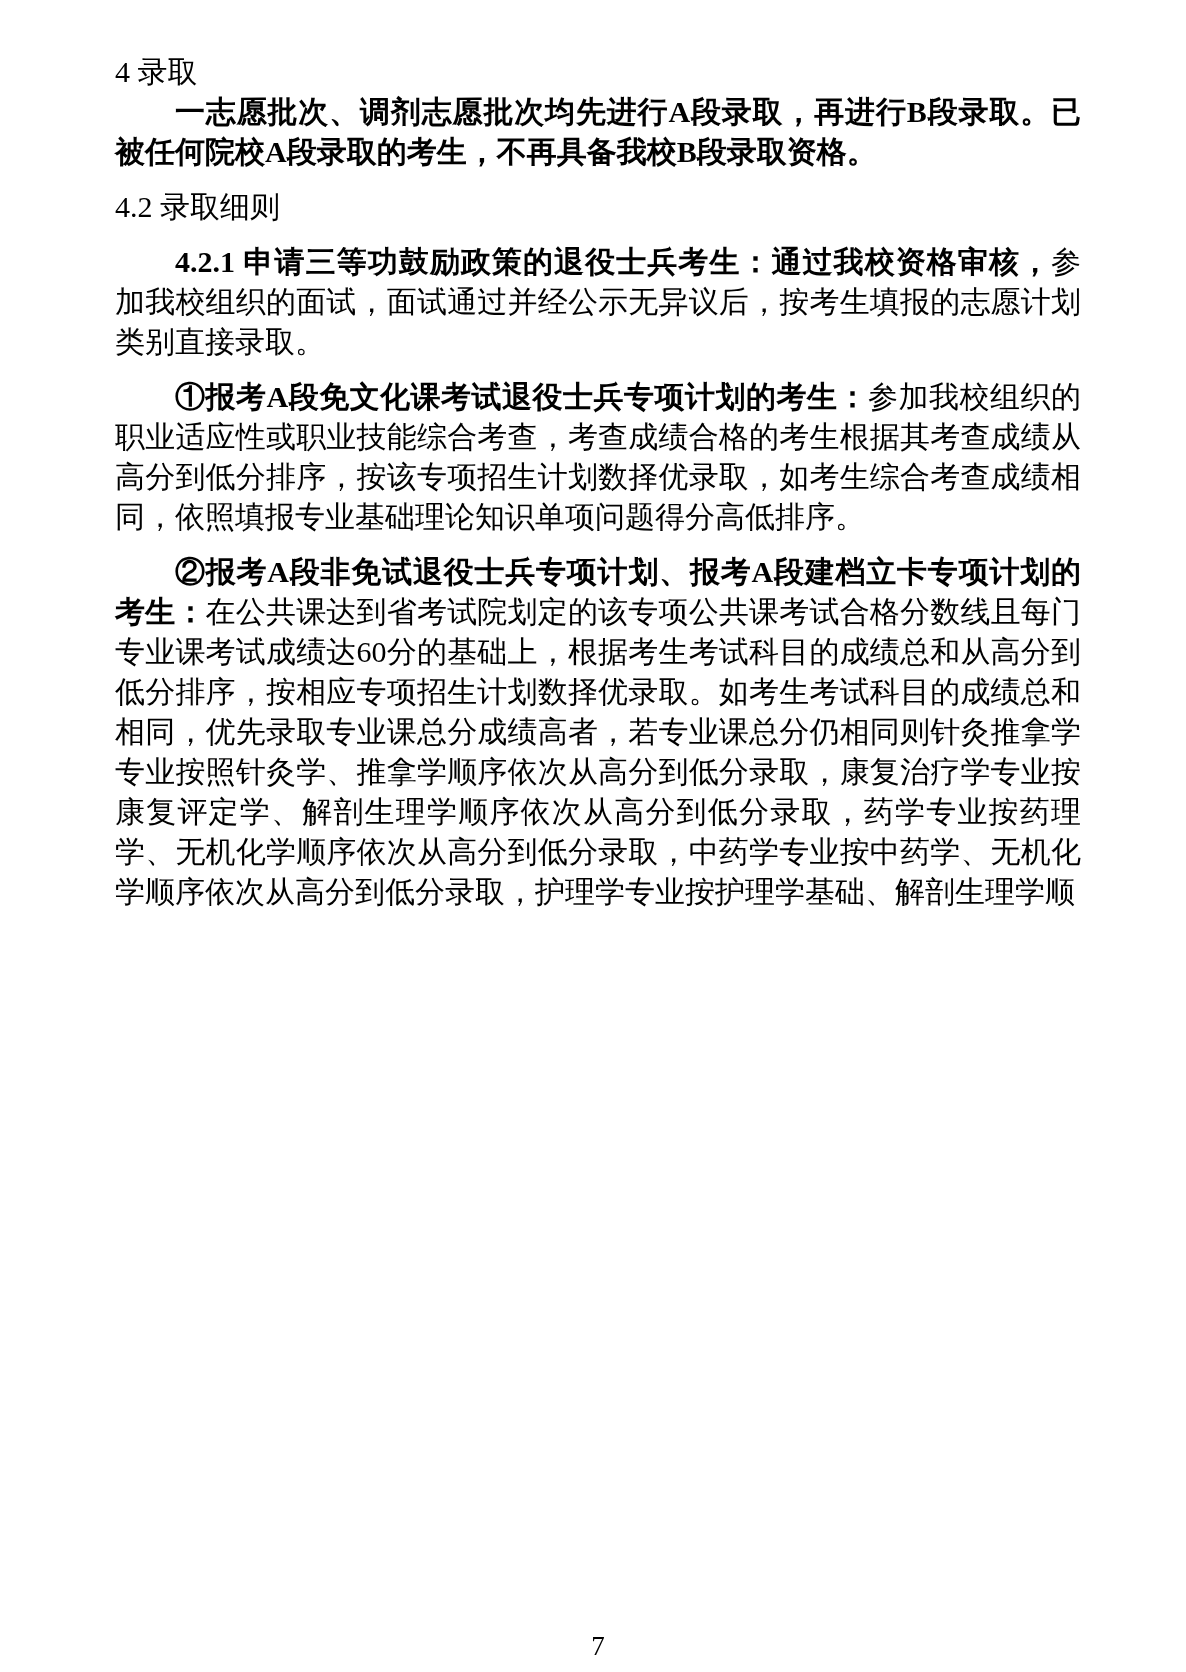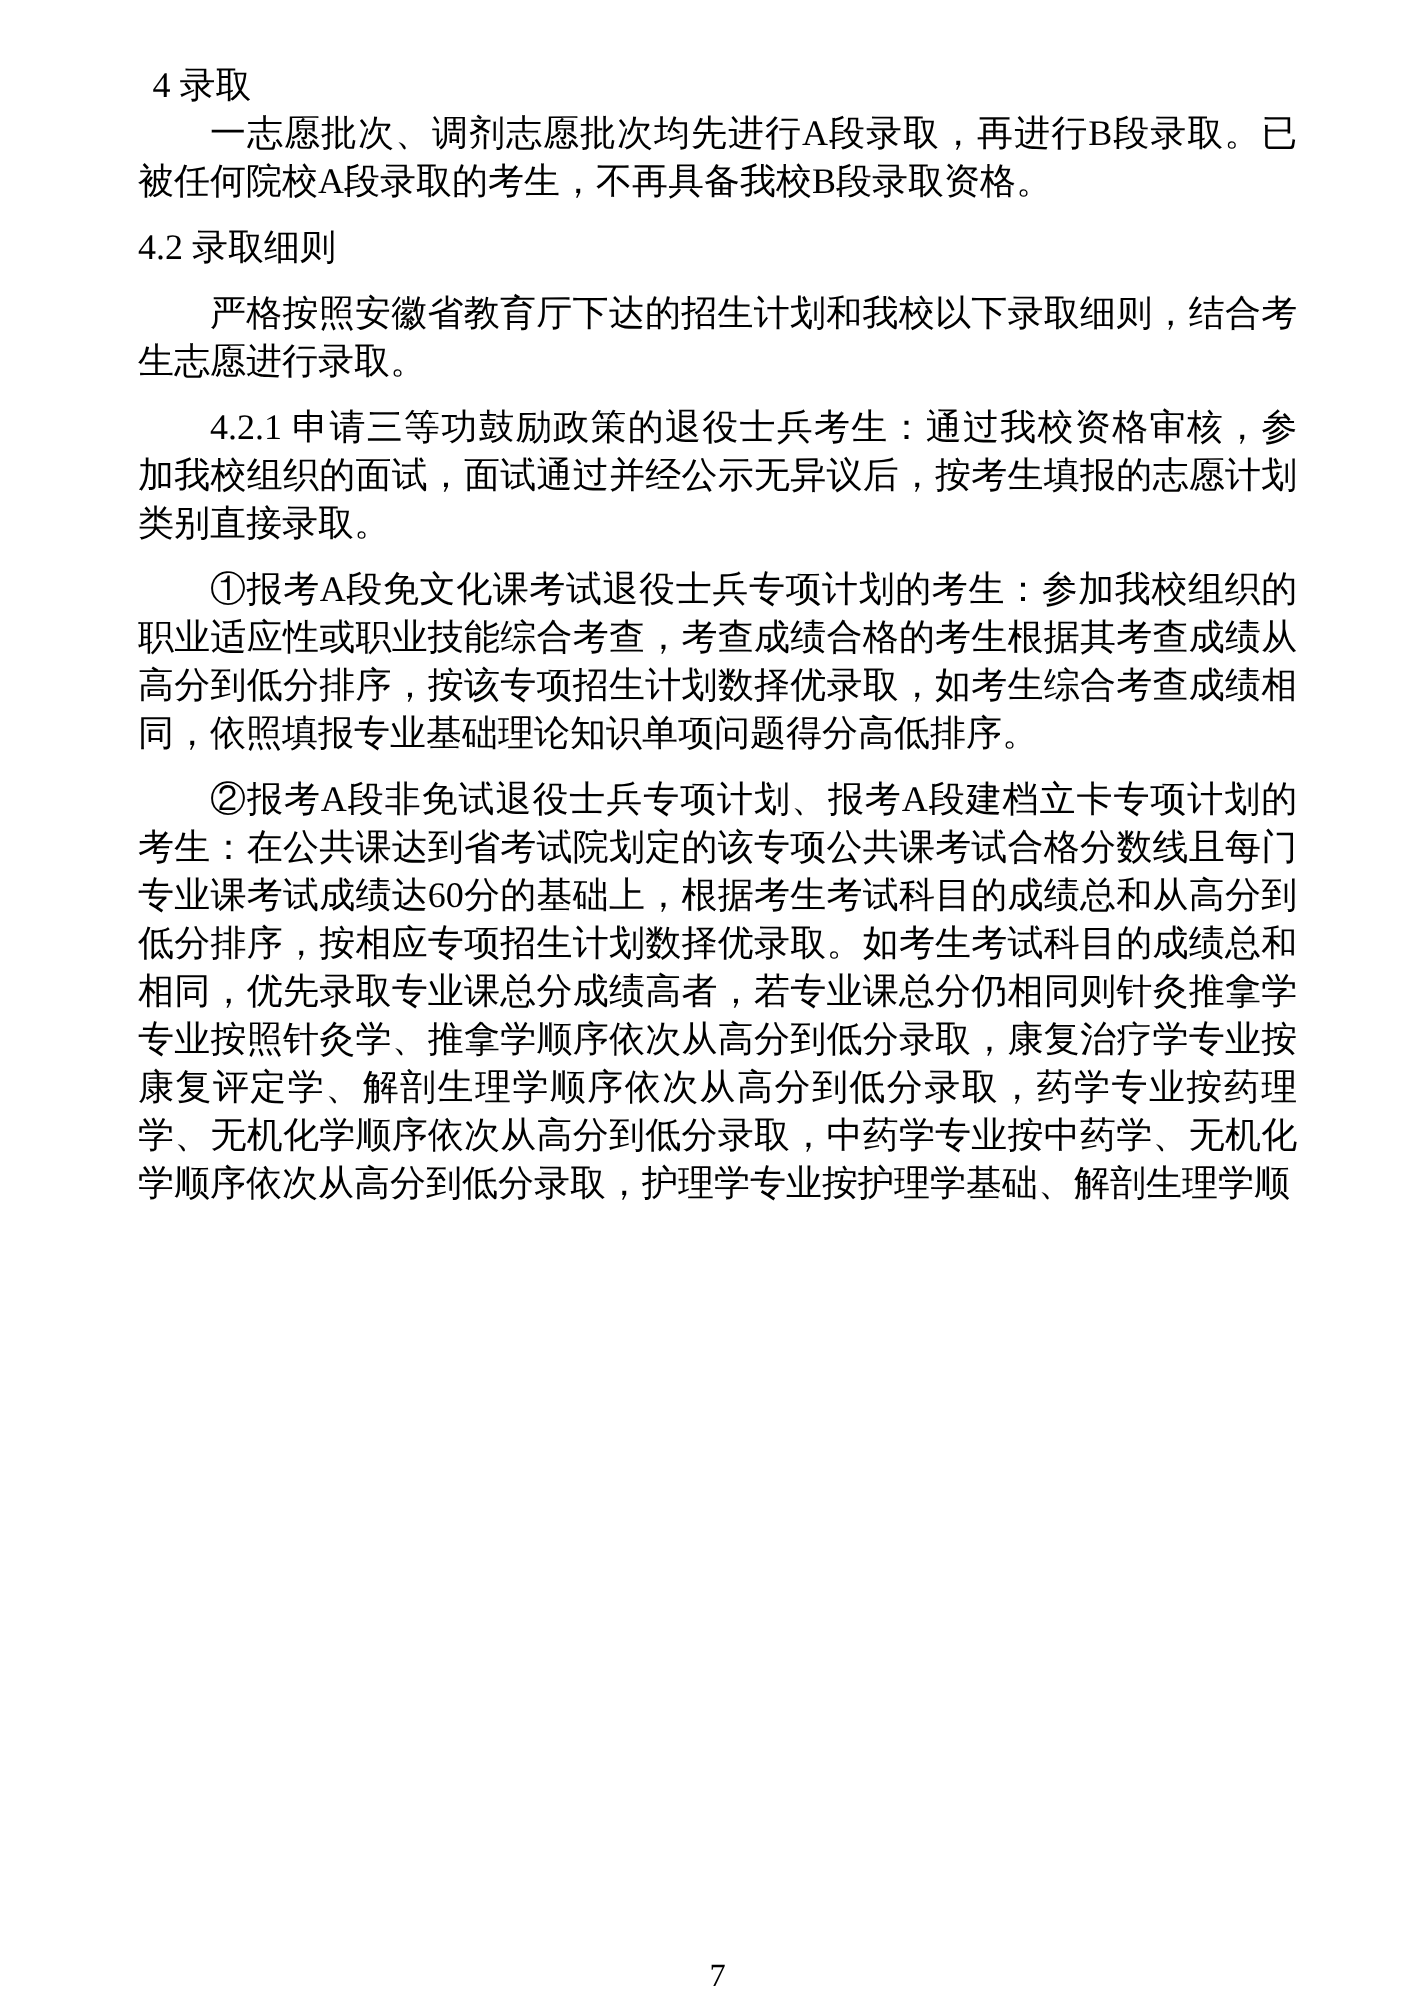--- a/index.html
+++ b/index.html
@@ -29,24 +29,23 @@
     text-align: justify;
     text-indent: 2em;
     word-break: break-all;
   }
   .content p.heading {
     text-indent: 0;
     text-align: left;
   }
   .content p.no-gap {
     margin-bottom: 0;
-    margin-left: 12px;
   }
   .bold {
-    font-weight: normal;
+    font-weight: bold;
   }
   .footer {
     position: absolute;
     left: 115px;
     width: 966px;
     top: 1630px;
     text-align: center;
     font-size: 27px;
     line-height: 32px;
   }
@@ -64,23 +63,20 @@
 
 
     <p>
       <span class="bold">一志愿批次、调剂志愿批次均先进行A段录取，再进行B段录取。已被任何院校A段录取的考生，不再具备我校B段录取资格。</span>
     </p>
 
     <p class="heading">
       <span>4.2 录取细则</span>
     </p>
 
-    <p>
-      <span class="bold">严格按照安徽省教育厅下达的招生计划和我校以下录取细则，结合考生志愿进行录取。</span>
-    </p>
 
     <p>
       <span class="bold">4.2.1 申请三等功鼓励政策的退役士兵考生：通过我校资格审核，</span><span>参加我校组织的面试，面试通过并经公示无异议后，按考生填报的志愿计划类别直接录取。</span>
     </p>
 
 
 
     <p>
       <span class="bold">①报考A段免文化课考试退役士兵专项计划的考生：</span><span>参加我校组织的职业适应性或职业技能综合考查，考查成绩合格的考生根据其考查成绩从高分到低分排序，按该专项招生计划数择优录取，如考生综合考查成绩相同，依照填报专业基础理论知识单项问题得分高低排序。</span>
     </p>

